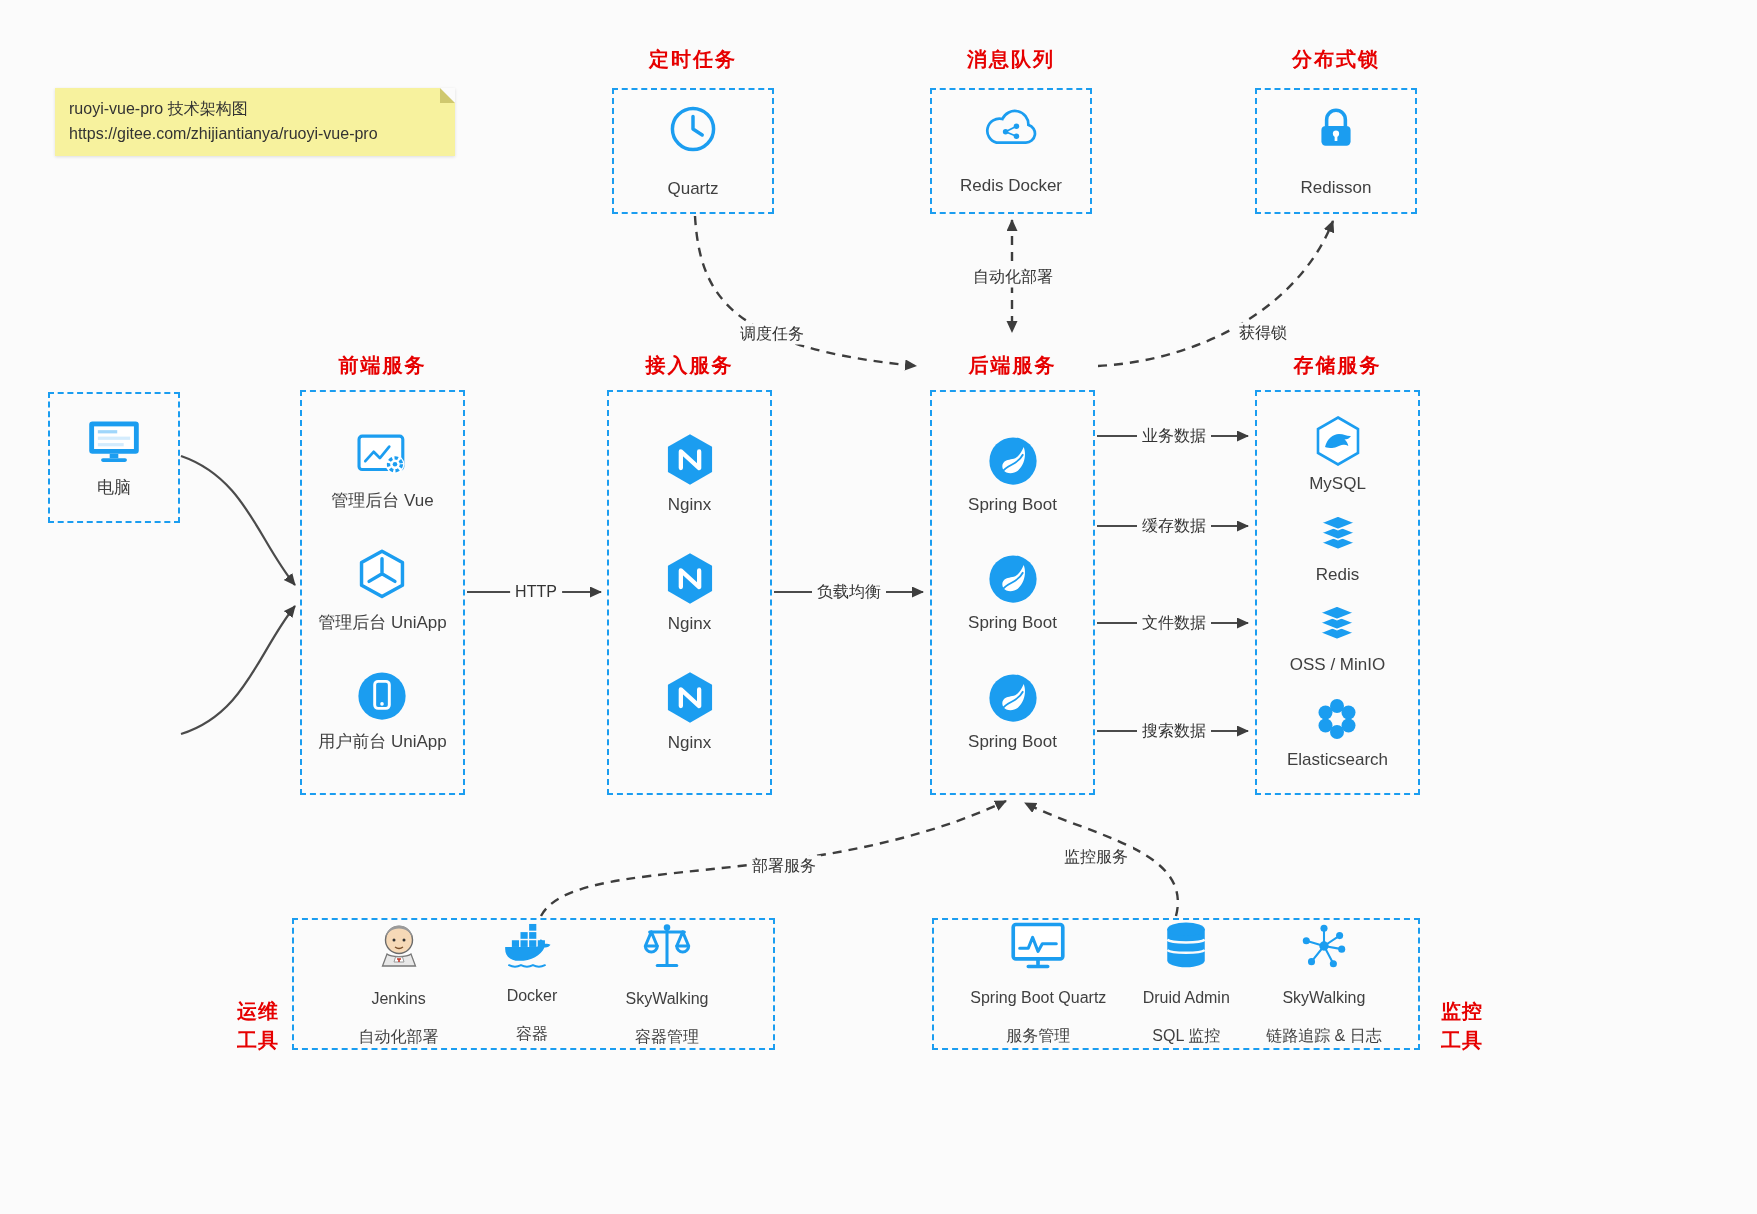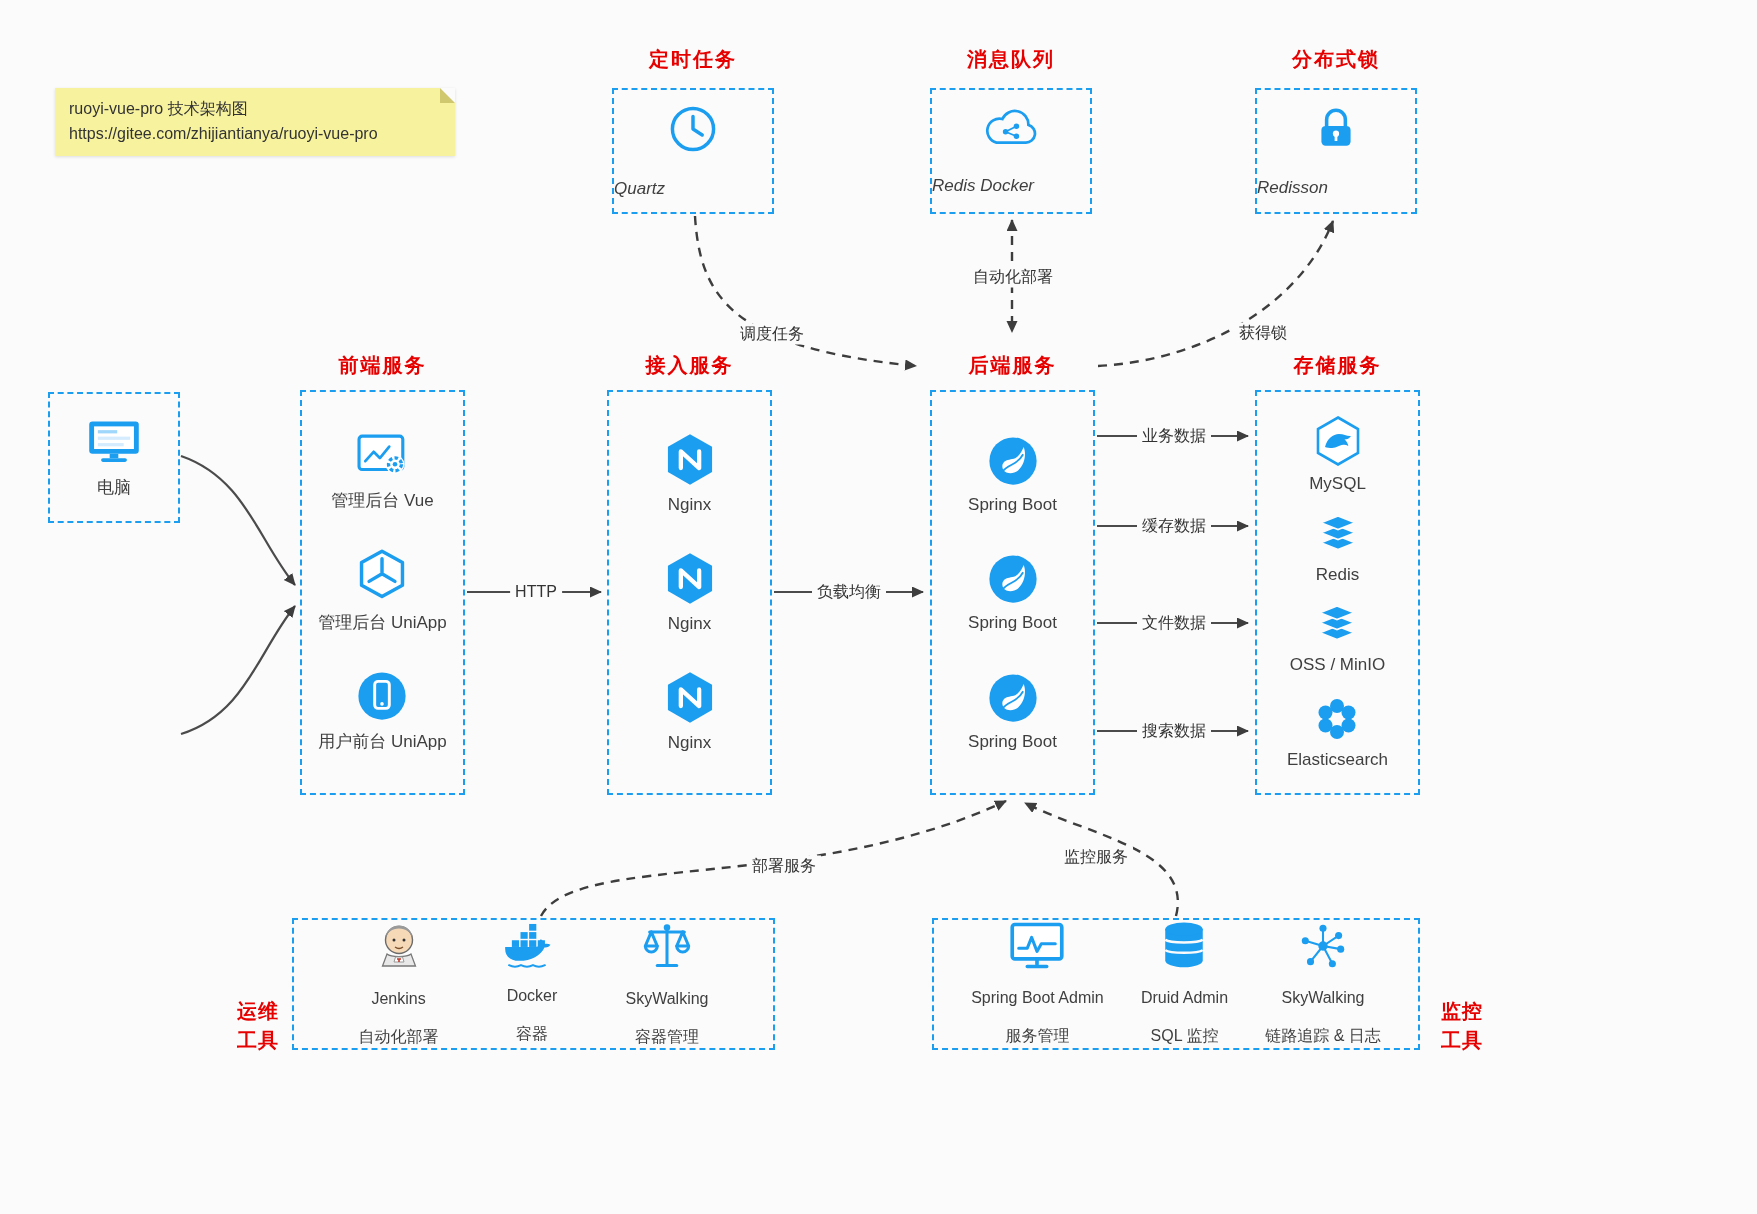--- a/index.html
+++ b/index.html
@@ -8,21 +8,21 @@
     --ink:#3f3f3f;
     --bg:#fbfbfb;
   }
   html,body{margin:0;padding:0;background:var(--bg);}
   body{font-family:"Liberation Sans","DejaVu Sans",sans-serif;color:var(--ink);}
   .canvas{position:relative;width:1757px;height:1214px;background:var(--bg);overflow:hidden;}
   .wires{position:absolute;left:0;top:0;width:1757px;height:1214px;pointer-events:none;}
   .wire{stroke:#4b4b4b;stroke-width:2.2;fill:none;}
   .wire.dashed{stroke:#3d3d3d;stroke-width:2.4;stroke-dasharray:9 7;}
   .dashed-box{position:absolute;border:2px dashed var(--accent);box-sizing:border-box;}
-  .top-box{width:162px;height:126px;display:flex;flex-direction:column;justify-content:center;gap:24px;font-style:italic;}
+  .top-box{width:162px;height:126px;display:flex;flex-direction:column;align-items:center;justify-content:center;gap:24px;}
   .client-box{width:132px;height:131px;display:flex;flex-direction:column;align-items:center;justify-content:center;gap:9px;}
   .col-box{width:165px;height:405px;display:flex;flex-direction:column;align-items:center;justify-content:space-evenly;padding:4px 0;}
   .bottom-box{height:132px;display:flex;flex-direction:row;align-items:center;justify-content:space-evenly;}
   .group-title{position:absolute;text-align:center;color:var(--red);font-size:20px;font-weight:bold;letter-spacing:2px;}
   .side-label{position:absolute;color:var(--red);font-size:20px;font-weight:bold;text-align:center;line-height:1.45;letter-spacing:1px;margin-top:37px;}
   .node{display:flex;flex-direction:column;align-items:center;gap:7px;}
   .node-label{font-size:17px;color:var(--ink);white-space:nowrap;}
   .tool{display:flex;flex-direction:column;align-items:center;gap:16px;}
   .tool .node-label{font-size:16px;line-height:1.35;}
   .edge-label{position:absolute;transform:translate(-50%,-50%);background:var(--bg);padding:0 5px;font-size:16px;color:#333;white-space:nowrap;}
@@ -342,21 +342,21 @@
 
   <div class="dashed-box bottom-box" style="left:932px;top:918px;width:488px">
     <div class="tool">
       <span class="icon">
         <svg width="56" height="50" viewBox="0 0 52 46">
           <rect x="3" y="3" width="46" height="32" rx="2.5" fill="#fff" stroke="#1b9df0" stroke-width="3.4"></rect>
           <path d="M9 25 h8 l4 -10 5 13 4 -7 h13" fill="none" stroke="#1b9df0" stroke-width="2.8" stroke-linejoin="round" stroke-linecap="round"></path>
           <path d="M26 35 v5 M17 42 h18" stroke="#1b9df0" stroke-width="3.4" stroke-linecap="round"></path>
         </svg>
       </span>
-      <span class="node-label">Spring Boot Admin</span>
+      <span class="node-label">Spring Boot Quartz</span>
       <span class="node-label">服务管理</span>
     </div>
     <div class="tool">
       <span class="icon">
         <svg width="48" height="50" viewBox="0 0 44 48">
           <g fill="#1b9df0">
             <path d="M4 8 v30 c0 3.6 8 6.5 18 6.5 s18 -2.9 18 -6.5 V8 z"></path>
             <ellipse cx="22" cy="8" rx="18" ry="6.5"></ellipse>
           </g>
           <path d="M4 18 c4 3.4 32 3.4 36 0 M4 28 c4 3.4 32 3.4 36 0" stroke="#fbfbfb" stroke-width="2.4" fill="none"></path>

